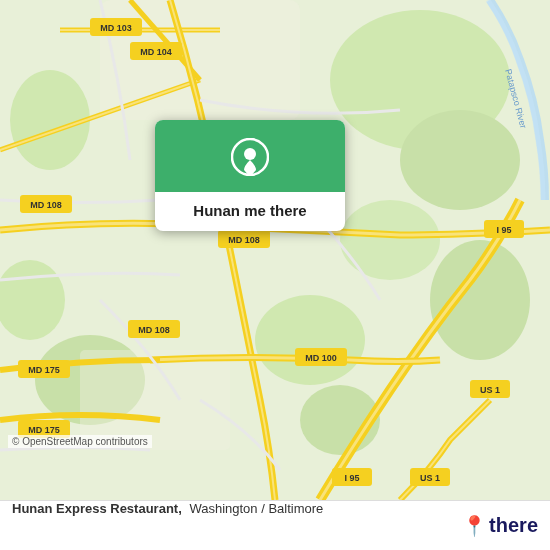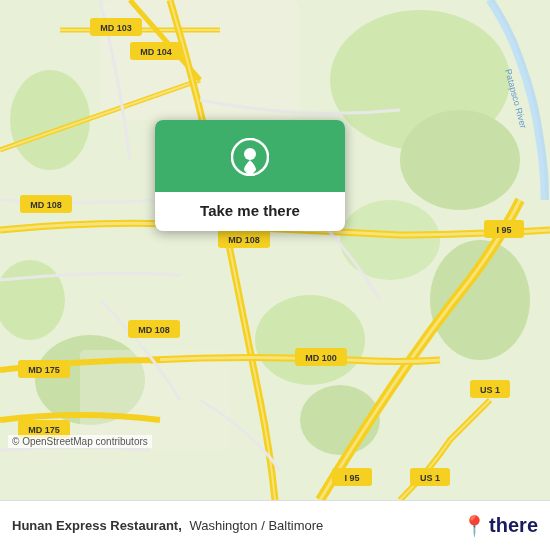--- a/index.html
+++ b/index.html
@@ -76,21 +76,20 @@
       border-top: 12px solid white;
     }
 
     
     #footer {
       width: 550px;
       height: 50px;
       background: white;
       border-top: 1px solid #ddd;
       display: flex;
-      align-items: center;
       padding: 0 12px;
       gap: 10px;
     }
 
     #footer-text {
       font-size: 13px;
       color: #333;
       flex: 1;
     }
 
@@ -223,21 +222,21 @@
   
   <div id="popup">
     <div id="popup-top">
 
       <svg id="popup-pin" viewBox="0 0 38 38" xmlns="http://www.w3.org/2000/svg">
         <circle cx="19" cy="19" r="18" fill="none" stroke="white" stroke-width="2.5"></circle>
         <circle cx="19" cy="16" r="6" fill="white"></circle>
         <path d="M19 22 Q13 28 13 32 Q16 36 19 38 Q22 36 25 32 Q25 28 19 22Z" fill="white"></path>
       </svg>
     </div>
-    <div id="popup-label">Take me there</div>
+    <div id="popup-label">Hunan me there</div>
   </div>
 
   
   <div id="copyright">© OpenStreetMap contributors</div>
 </div>
 
 <div id="footer">
   <div id="footer-text">
     <span style="font-weight: bold; margin-right: 4px;">Hunan Express Restaurant,</span>
     <span>Washington / Baltimore</span>

